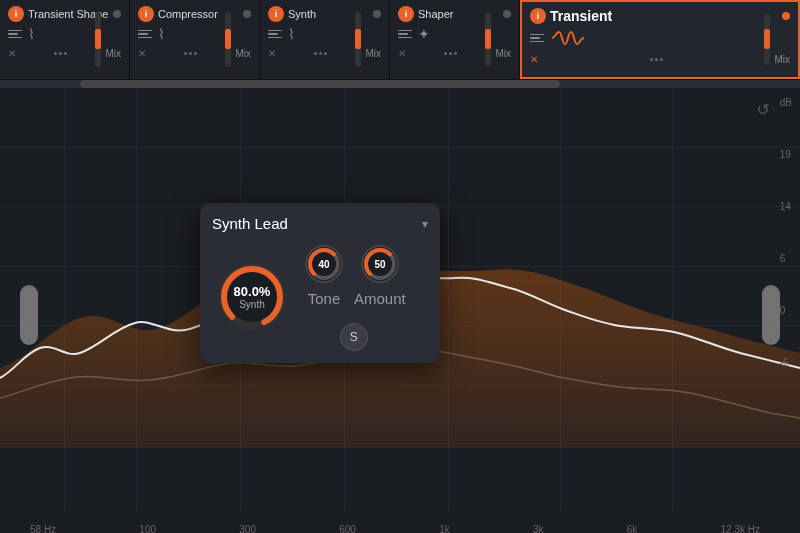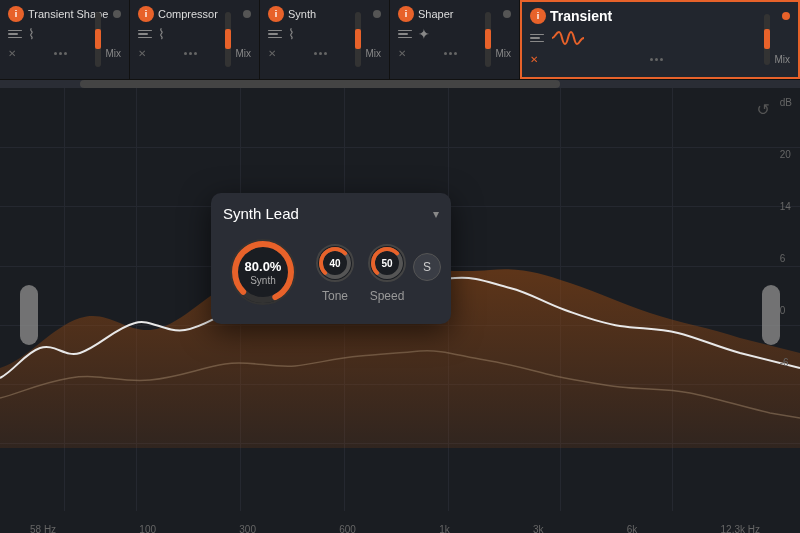--- a/index.html
+++ b/index.html
@@ -253,28 +253,27 @@
       top: 50%;
       transform: translateY(-50%);
       opacity: 0.8;
     }
     .handle-left { left: 20px; }
     .handle-right { right: 20px; }
 
     
     .popup-panel {
       position: absolute;
-      top: 105px;
+      top: 115px;
       left: 200px;
       background: #2a2d35;
       border-radius: 10px;
       padding: 12px;
       width: 240px;
       box-shadow: 0 8px 30px rgba(0,0,0,0.6);
-      margin-left: 11px;
     }
     .popup-header {
       display: flex;
       align-items: center;
       justify-content: space-between;
       margin-bottom: 10px;
     }
     .preset-name {
       font-size: 15px;
       color: #fff;
@@ -330,21 +329,21 @@
       display: flex;
       flex-direction: column;
       align-items: center;
       gap: 4px;
     }
     .small-knob-svg {
       width: 44px;
       height: 44px;
     }
     .small-knob-label {
-      font-size: 12px;
+      font-size: 15px;
       color: #999;
     }
 
     
     .s-button {
       width: 28px;
       height: 28px;
       border-radius: 50%;
       background: #3a3d45;
       border: 1px solid #555;
@@ -562,21 +561,21 @@
     </svg>
   </div>
 
   <div class="handle-left"></div>
   <div class="handle-right"></div>
 
   <div class="refresh-icon">↺</div>
 
   <div class="db-labels">
     <span class="db-label">dB</span>
-    <span class="db-label">20</span>
+    <span class="db-label">19</span>
     <span class="db-label">14</span>
     <span class="db-label">6</span>
     <span class="db-label">0</span>
     <span class="db-label">-6</span>
   </div>
 
   <div class="freq-labels">
     <span class="freq-label">58 Hz</span>
     <span class="freq-label">100</span>
     <span class="freq-label">300</span>
@@ -601,41 +600,41 @@
 
           <circle cx="40" cy="40" r="28" fill="none" stroke="#333" stroke-width="6" stroke-dasharray="176" stroke-dashoffset="0" stroke-linecap="round" transform="rotate(135 40 40)"></circle>
           <circle cx="40" cy="40" r="28" fill="none" stroke="#e8622a" stroke-width="6" stroke-dasharray="141 35" stroke-dashoffset="0" stroke-linecap="round" transform="rotate(135 40 40)"></circle>
         </svg>
         <div class="amount-label-center">
           <span class="amount-value">80.0%</span>
           <span class="amount-text">Synth</span>
         </div>
       </div>
 
-      <div style="display:flex; flex-direction:row; gap:4px;">
+      <div style="display:flex; flex-direction:column; gap:4px;">
         <div class="small-knobs">
 
           <div class="small-knob-wrap">
             <svg class="small-knob-svg" viewBox="0 0 44 44" xmlns="http://www.w3.org/2000/svg">
               <circle cx="22" cy="22" r="18" fill="#1a1d22" stroke="#444" stroke-width="2"></circle>
               <circle cx="22" cy="22" r="14" fill="none" stroke="#555" stroke-width="4" stroke-dasharray="88" stroke-dashoffset="0" transform="rotate(135 22 22)"></circle>
               <circle cx="22" cy="22" r="14" fill="none" stroke="#e8622a" stroke-width="4" stroke-dasharray="44 44" stroke-linecap="round" transform="rotate(135 22 22)"></circle>
               <text x="22" y="26" text-anchor="middle" fill="white" font-size="10" font-weight="600">40</text>
             </svg>
             <span class="small-knob-label">Tone</span>
           </div>
 
           <div class="small-knob-wrap">
             <svg class="small-knob-svg" viewBox="0 0 44 44" xmlns="http://www.w3.org/2000/svg">
               <circle cx="22" cy="22" r="18" fill="#1a1d22" stroke="#444" stroke-width="2"></circle>
               <circle cx="22" cy="22" r="14" fill="none" stroke="#555" stroke-width="4" stroke-dasharray="88" stroke-dashoffset="0" transform="rotate(135 22 22)"></circle>
               <circle cx="22" cy="22" r="14" fill="none" stroke="#e8622a" stroke-width="4" stroke-dasharray="44 44" stroke-linecap="round" transform="rotate(135 22 22)"></circle>
               <text x="22" y="26" text-anchor="middle" fill="white" font-size="10" font-weight="600">50</text>
             </svg>
-            <span class="small-knob-label">Speed</span>
+            <span class="small-knob-label">Amount</span>
           </div>
         </div>
 
         <div style="display:flex; justify-content:center; margin-top:2px;">
           <div class="s-button">S</div>
         </div>
       </div>
     </div>
   </div>
 </div>

